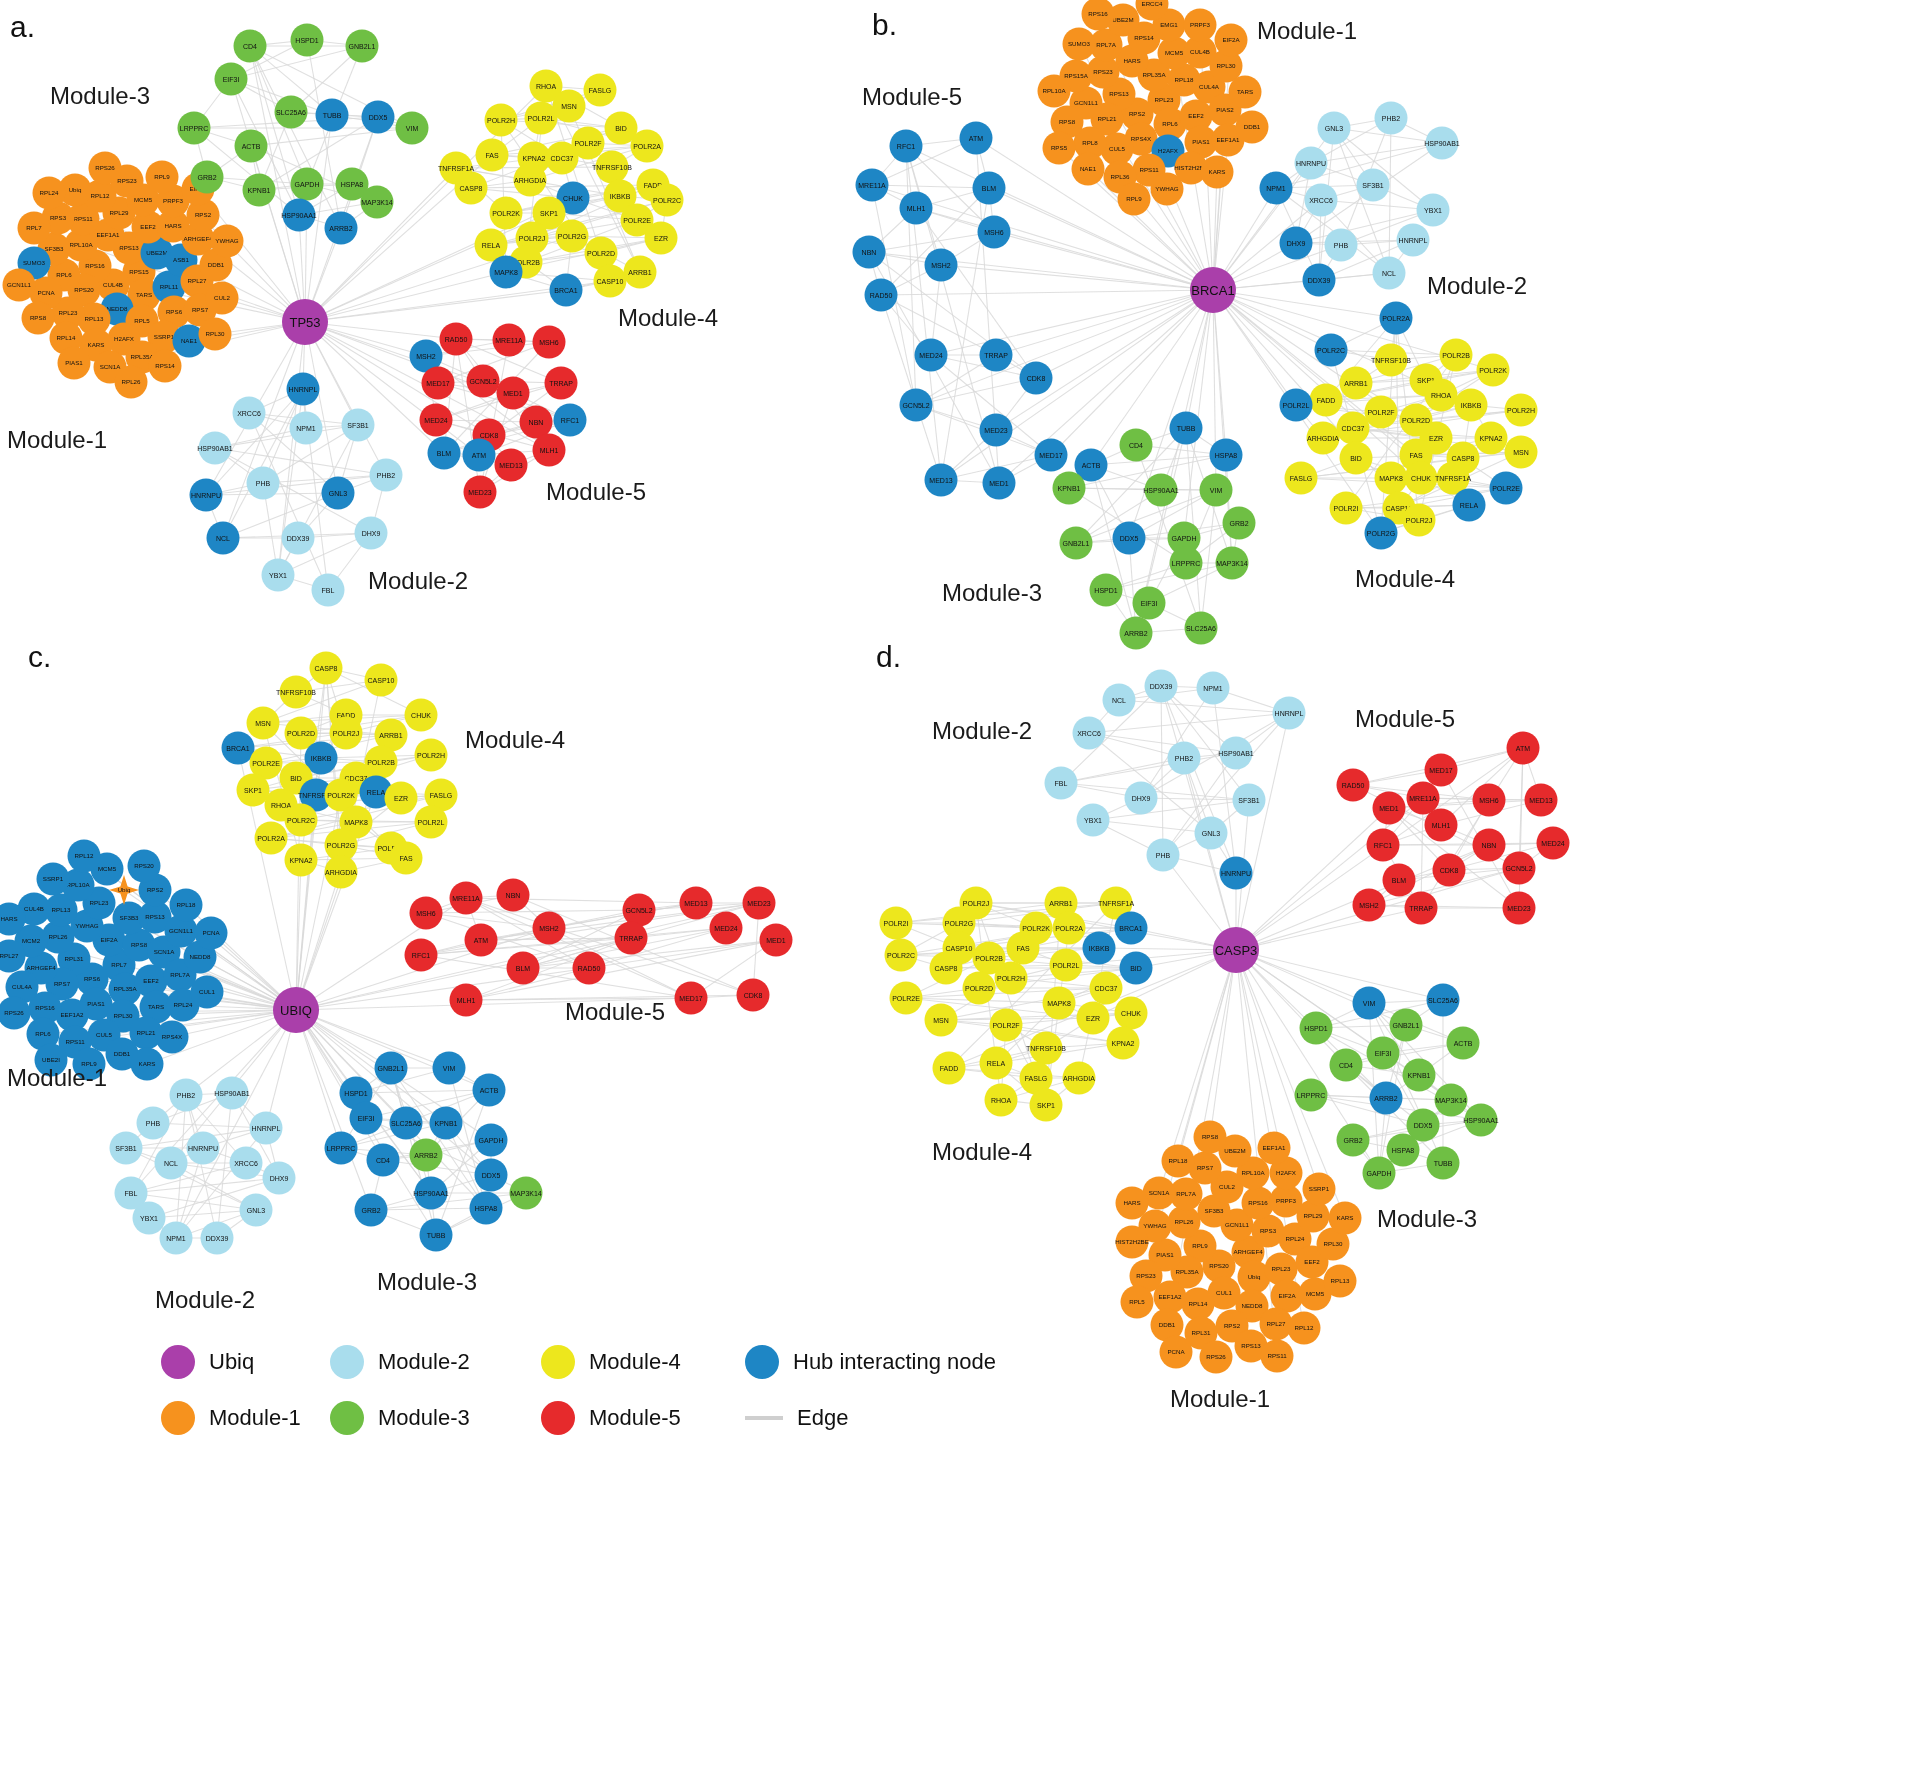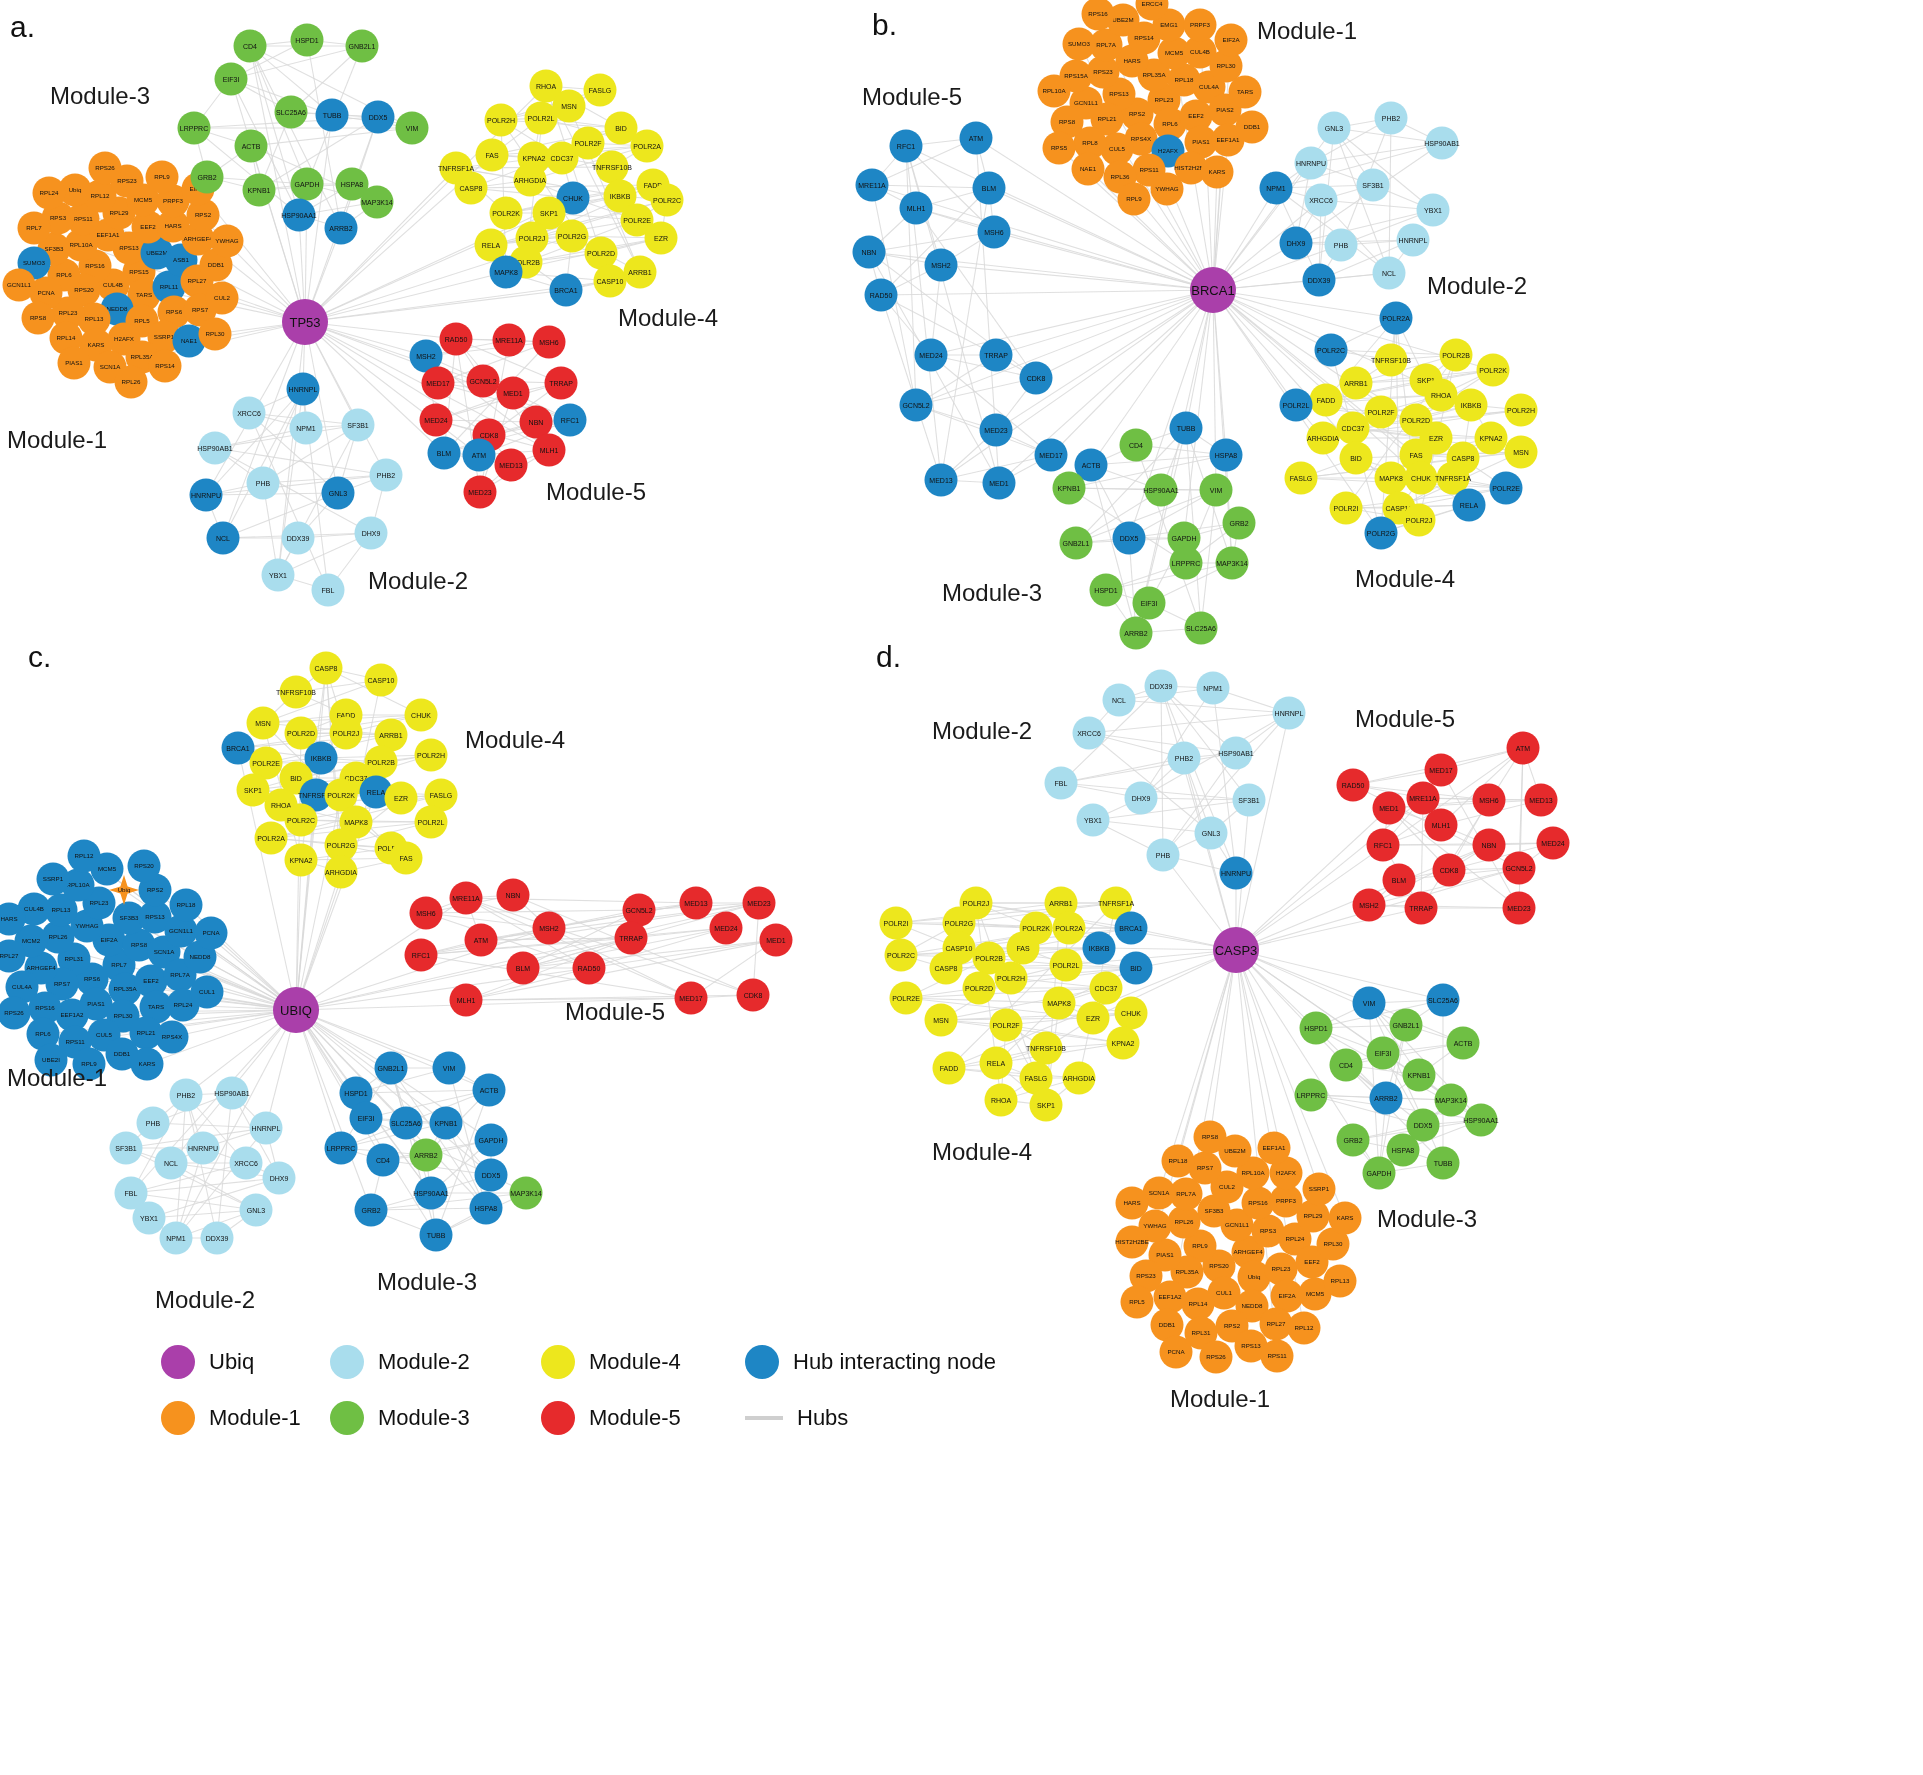--- a/index.html
+++ b/index.html
@@ -1636,15 +1636,15 @@
     <div class="legend-item" style="left: 330px; top: 1418px;">
       <span class="legend-swatch" style="background: rgb(111, 191, 68);"></span>
       <span class="legend-text">Module-3</span>
     </div>
     <div class="legend-item" style="left: 541px; top: 1418px;">
       <span class="legend-swatch" style="background: rgb(230, 42, 44);"></span>
       <span class="legend-text">Module-5</span>
     </div>
     <div class="legend-item" style="left: 745px; top: 1418px;">
       <span class="legend-line"></span>
-      <span class="legend-text">Hubs</span>
+      <span class="legend-text">Edge</span>
     </div>
   </div>
 
 </body></html>

